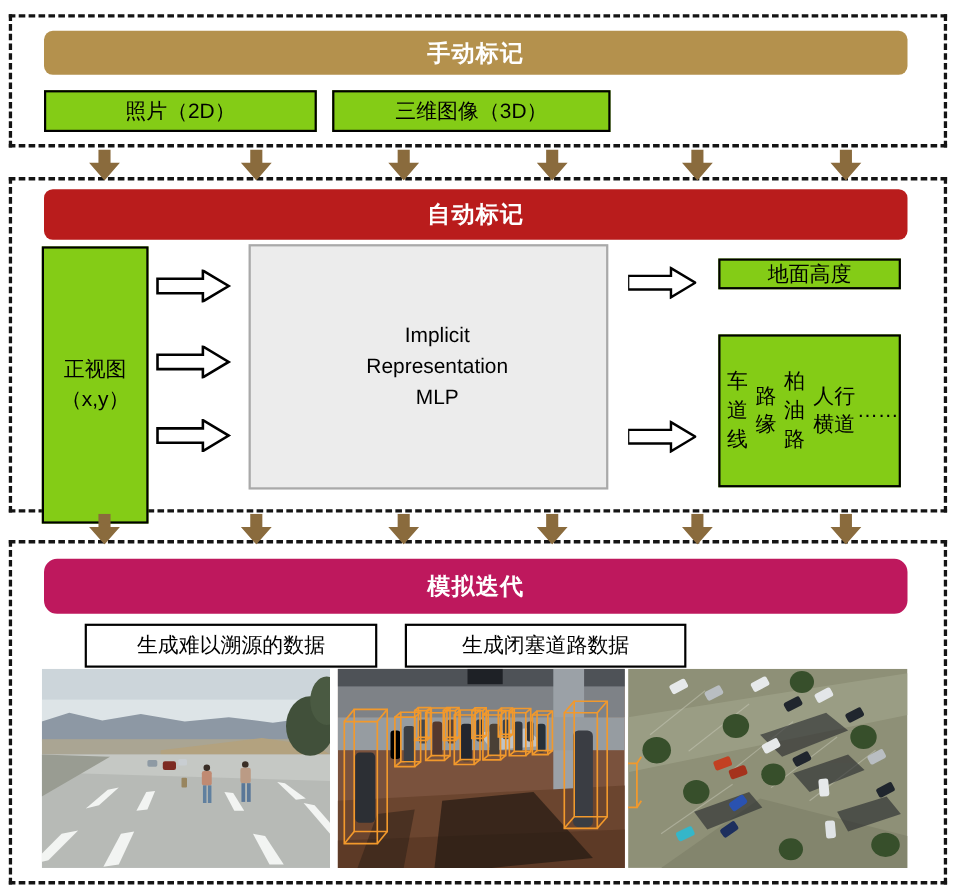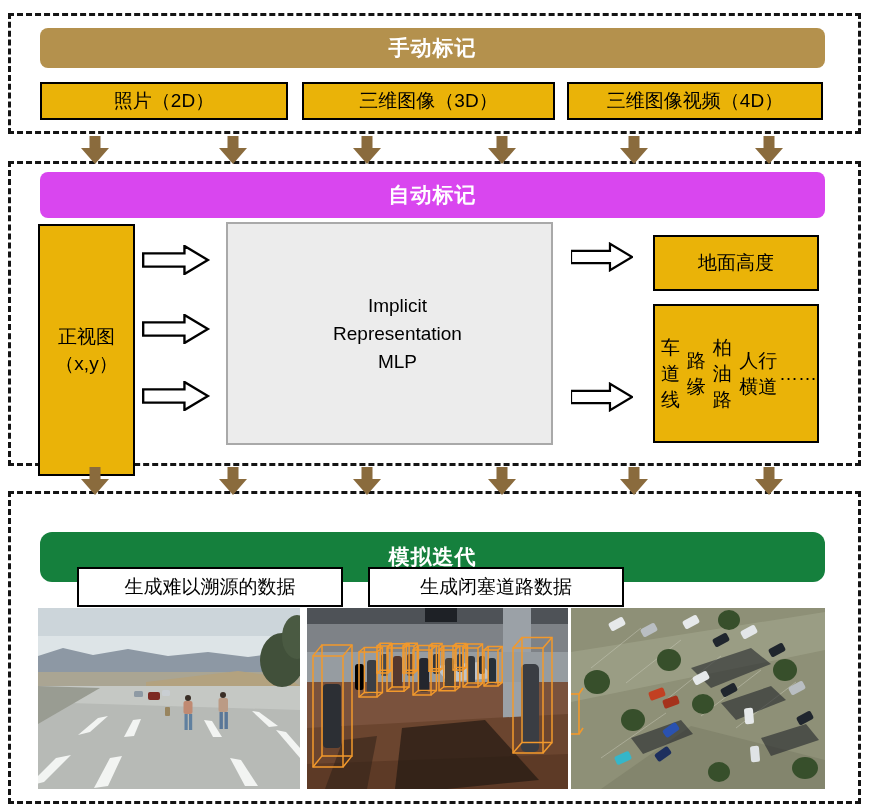--- a/index.html
+++ b/index.html
@@ -5,39 +5,39 @@
   html,body{margin:0;padding:0;background:#fff;}
   #canvas{position:relative;width:871px;height:812px;background:#fff;
           font-family:"Liberation Sans","DejaVu Sans",sans-serif;color:#000;overflow:hidden;}
   .panel{position:absolute;box-sizing:border-box;border:3px dashed #141414;background:transparent;}
   #panel-manual{left:8px;top:13px;width:853px;height:121px;}
   #panel-auto{left:8px;top:161px;width:853px;height:305px;}
   #panel-sim{left:8px;top:491px;width:853px;height:313px;}
   .hdr{position:absolute;left:40px;width:785px;display:flex;align-items:center;justify-content:center;
        color:#fff;font-weight:bold;font-size:21px;letter-spacing:1px;box-sizing:border-box;}
   #hdr-manual{top:28px;height:40px;border-radius:8px;background:#B4914D;}
-  #hdr-auto{top:172px;height:46px;border-radius:8px;background:#d946ef;}
-  #hdr-sim{top:508px;height:50px;border-radius:12px;background:#15803d;margin-top:24px;}
-  .wbox{position:absolute;box-sizing:border-box;border:2.5px solid #000;background:#eab308;
+  #hdr-auto{top:172px;height:46px;border-radius:8px;background:#b91c1c;}
+  #hdr-sim{top:508px;height:50px;border-radius:12px;background:#be185d;}
+  .wbox{position:absolute;box-sizing:border-box;border:2.5px solid #000;background:#84cc16;
         display:flex;align-items:center;justify-content:center;font-size:19px;font-weight:500;text-align:center;}
   #mbox-0{left:40px;top:82px;width:248px;height:38px;}
   #mbox-1{left:302px;top:82px;width:253px;height:38px;}
   #mbox-2{left:567px;top:82px;width:256px;height:38px;}
   .downarrow{position:absolute;width:30px;height:28px;}
   .gap1{top:136px;} .gap2{top:467px;}
   .ax0{left:80px;} .ax1{left:218px;} .ax2{left:352px;} .ax3{left:487px;} .ax4{left:619px;} .ax5{left:754px;}
   #src-box{left:38px;top:224px;width:97px;height:252px;flex-direction:column;line-height:27px;}
   #mlp-box{position:absolute;left:226px;top:222px;width:327px;height:223px;box-sizing:border-box;
            background:#ECECEC;border:2px solid #A9A9A9;display:flex;flex-direction:column;
            align-items:center;justify-content:center;font-size:19px;line-height:28px;text-align:center;padding-left:16px;}
   .harrow{position:absolute;width:70px;height:30px;}
   #hl-0{left:141px;top:245px;} #hl-1{left:141px;top:314px;} #hl-2{left:141px;top:381px;}
   .harrow-r{position:absolute;width:62px;height:30px;}
   #hr-0{left:571px;top:242px;} #hr-1{left:571px;top:382px;}
-  #out-ground{left:653px;top:235px;width:166px;height:56px;}
+  #out-ground{left:653px;top:235px;width:166px;height:28px;}
   #out-list{left:653px;top:304px;width:166px;height:139px;flex-direction:row;line-height:26px;font-size:19px;}
   #sim-labels{position:absolute;left:40px;top:567px;width:785px;height:40px;display:flex;}
   .sim-cell{box-sizing:border-box;border:2.5px solid #000;background:#fff;display:flex;align-items:center;
             justify-content:center;font-size:19px;font-weight:500;margin-left:37px;}
   .sim-cell+.sim-cell{margin-left:-2.5px;}
   #sim-cell-0{width:266px;} #sim-cell-1{width:266px;} #sim-cell-2{width:256px;margin-left:25px;}
   .photo{position:absolute;top:608px;height:181px;display:block;}
   #photo-0{left:38px;width:262px;} #photo-1{left:307px;width:261px;} #photo-2{left:571px;width:254px;}
   .photo svg{width:100%;height:100%;display:block;}
 </style>
@@ -49,21 +49,20 @@
   <div class="panel" id="panel-manual"></div>
   <div class="panel" id="panel-auto"></div>
   <div class="panel" id="panel-sim"></div>
 
   <div class="hdr" id="hdr-manual">手动标记</div>
   <div class="hdr" id="hdr-auto">自动标记</div>
   <div class="hdr" id="hdr-sim">模拟迭代</div>
 
   <div class="wbox" id="mbox-0">照片（2D）</div>
   <div class="wbox" id="mbox-1">三维图像（3D）</div>
-  <div class="wbox" id="mbox-2">三维图像视频（4D）</div>
 
   <svg class="downarrow gap1 ax0" viewBox="0 0 30 28">
       <path d="M9.5,0 h11 v12 h8.5 l-14,16 l-14,-16 h8.5 z" fill="#8A6B3D"></path>
     </svg>
   <svg class="downarrow gap1 ax1" viewBox="0 0 30 28">
       <path d="M9.5,0 h11 v12 h8.5 l-14,16 l-14,-16 h8.5 z" fill="#8A6B3D"></path>
     </svg>
   <svg class="downarrow gap1 ax2" viewBox="0 0 30 28">
       <path d="M9.5,0 h11 v12 h8.5 l-14,16 l-14,-16 h8.5 z" fill="#8A6B3D"></path>
     </svg>

